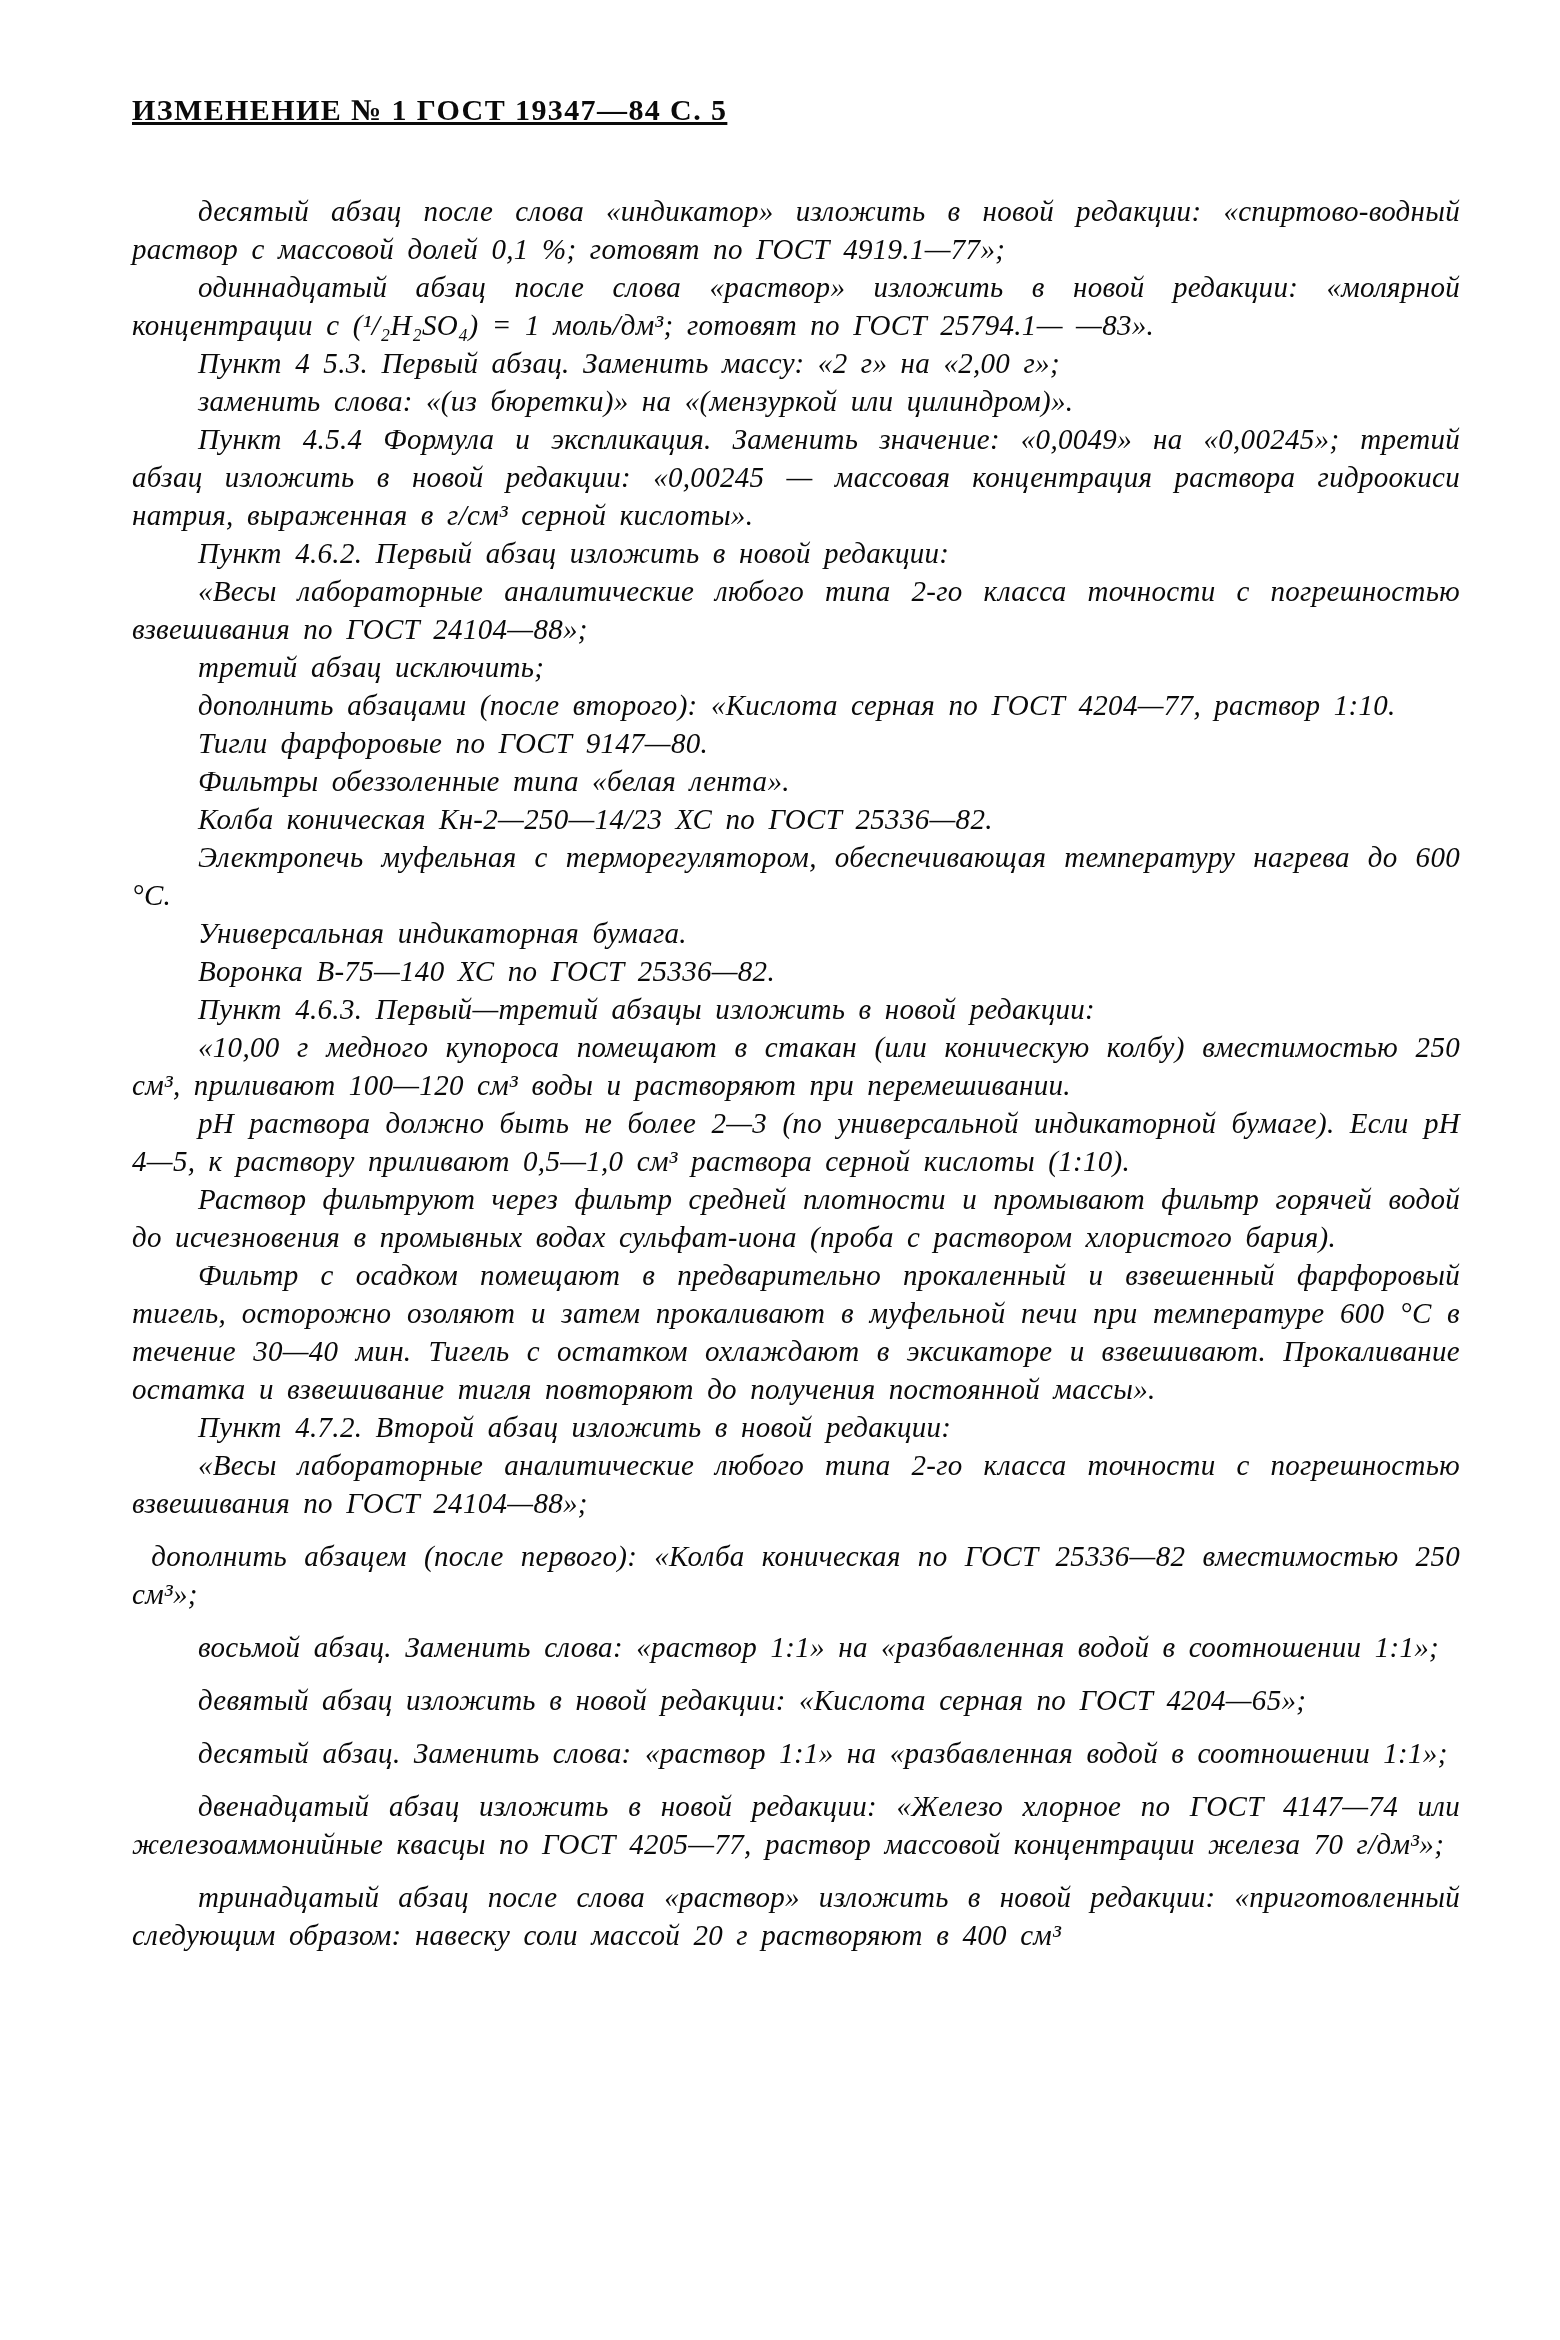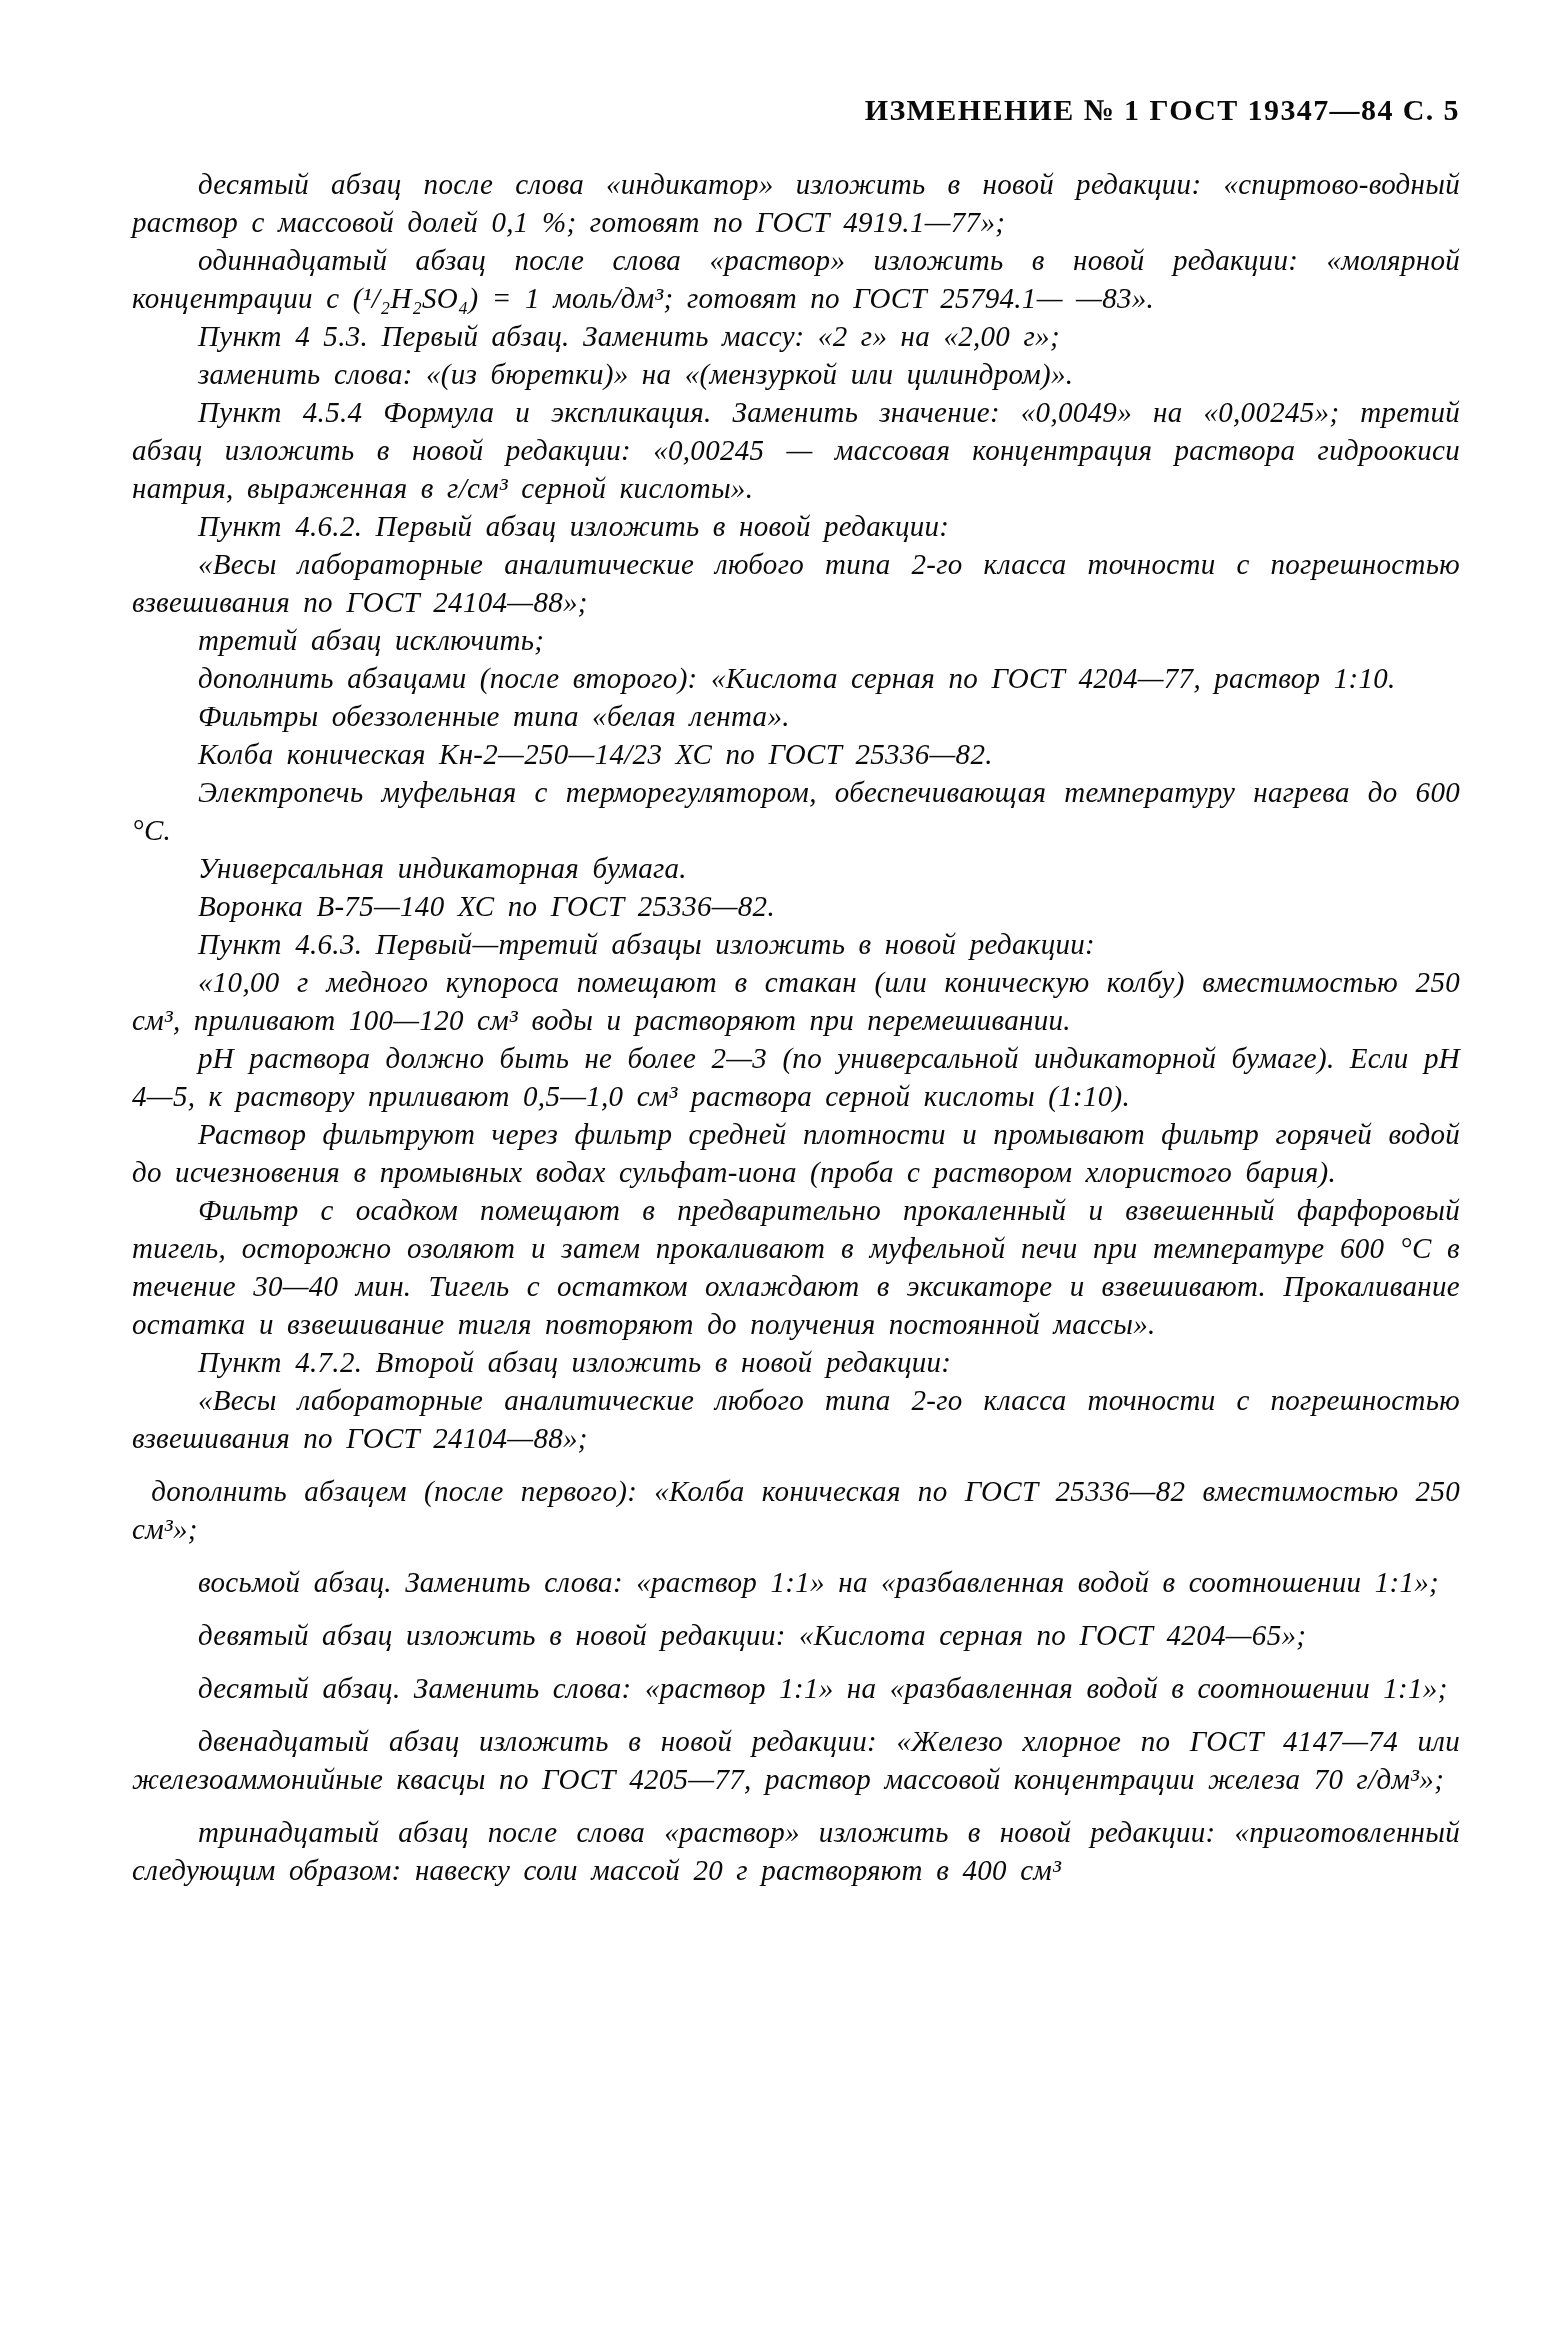--- a/index.html
+++ b/index.html
@@ -13,26 +13,27 @@
     height: 2340px;
     margin: 0 auto;
     background: #ffffff;
     color: #0a0a0a;
     font-family: "Liberation Serif", "DejaVu Serif", serif;
     box-sizing: border-box;
     padding: 93px 100px 39px 132px;
     overflow: hidden;
   }
   .doc-header {
-    margin: 0 0 38px 0;
-    text-align: right;
+    margin: 0 0 65px 0;
+    text-align: left;
     font-size: 30px;
     font-weight: bold;
     letter-spacing: 1.4px;
     white-space: nowrap;
+    text-decoration: underline;
   }
   .doc-body p {
     margin: 0;
     font-size: 29px;
     line-height: 38px;
     text-align: justify;
     text-indent: 66px;
     letter-spacing: 0.3px;
     word-spacing: 5.8px;
     font-style: italic;
@@ -52,20 +53,21 @@
   <div class="doc-body">
       <p>десятый абзац после слова «индикатор» изложить в новой редакции: «спиртово-водный раствор с массовой долей 0,1 %; готовят по ГОСТ 4919.1—77»;</p>
       <p>одиннадцатый абзац после слова «раствор» изложить в новой редакции: «молярной концентрации с (¹/₂H₂SO₄) = 1 моль/дм³; готовят по ГОСТ 25794.1— —83».</p>
       <p>Пункт 4 5.3. Первый абзац. Заменить массу: «2 г» на «2,00 г»;</p>
       <p>заменить слова: «(из бюретки)» на «(мензуркой или цилиндром)».</p>
       <p>Пункт 4.5.4 Формула и экспликация. Заменить значение: «0,0049» на «0,00245»; третий абзац изложить в новой редакции: «0,00245 — массовая концентрация раствора гидроокиси натрия, выраженная в г/см³ серной кислоты».</p>
       <p>Пункт 4.6.2. Первый абзац изложить в новой редакции:</p>
       <p>«Весы лабораторные аналитические любого типа 2-го класса точности с погрешностью взвешивания по ГОСТ 24104—88»;</p>
       <p>третий абзац исключить;</p>
       <p>дополнить абзацами (после второго): «Кислота серная по ГОСТ 4204—77, раствор 1:10.</p>
+      <p>Тигли фарфоровые по ГОСТ 9147—80.</p>
       <p>Фильтры обеззоленные типа «белая лента».</p>
       <p>Колба коническая Кн-2—250—14/23 ХС по ГОСТ 25336—82.</p>
       <p>Электропечь муфельная с терморегулятором, обеспечивающая температуру нагрева до 600 °С.</p>
       <p>Универсальная индикаторная бумага.</p>
       <p>Воронка В-75—140 ХС по ГОСТ 25336—82.</p>
       <p>Пункт 4.6.3. Первый—третий абзацы изложить в новой редакции:</p>
       <p>«10,00 г медного купороса помещают в стакан (или коническую колбу) вместимостью 250 см³, приливают 100—120 см³ воды и растворяют при перемешивании.</p>
       <p>рН раствора должно быть не более 2—3 (по универсальной индикаторной бумаге). Если рН 4—5, к раствору приливают 0,5—1,0 см³ раствора серной кислоты (1:10).</p>
       <p>Раствор фильтруют через фильтр средней плотности и промывают фильтр горячей водой до исчезновения в промывных водах сульфат-иона (проба с раствором хлористого бария).</p>
       <p>Фильтр с осадком помещают в предварительно прокаленный и взвешенный фарфоровый тигель, осторожно озоляют и затем прокаливают в муфельной печи при температуре 600 °С в течение 30—40 мин. Тигель с остатком охлаждают в эксикаторе и взвешивают. Прокаливание остатка и взвешивание тигля повторяют до получения постоянной массы».</p>

